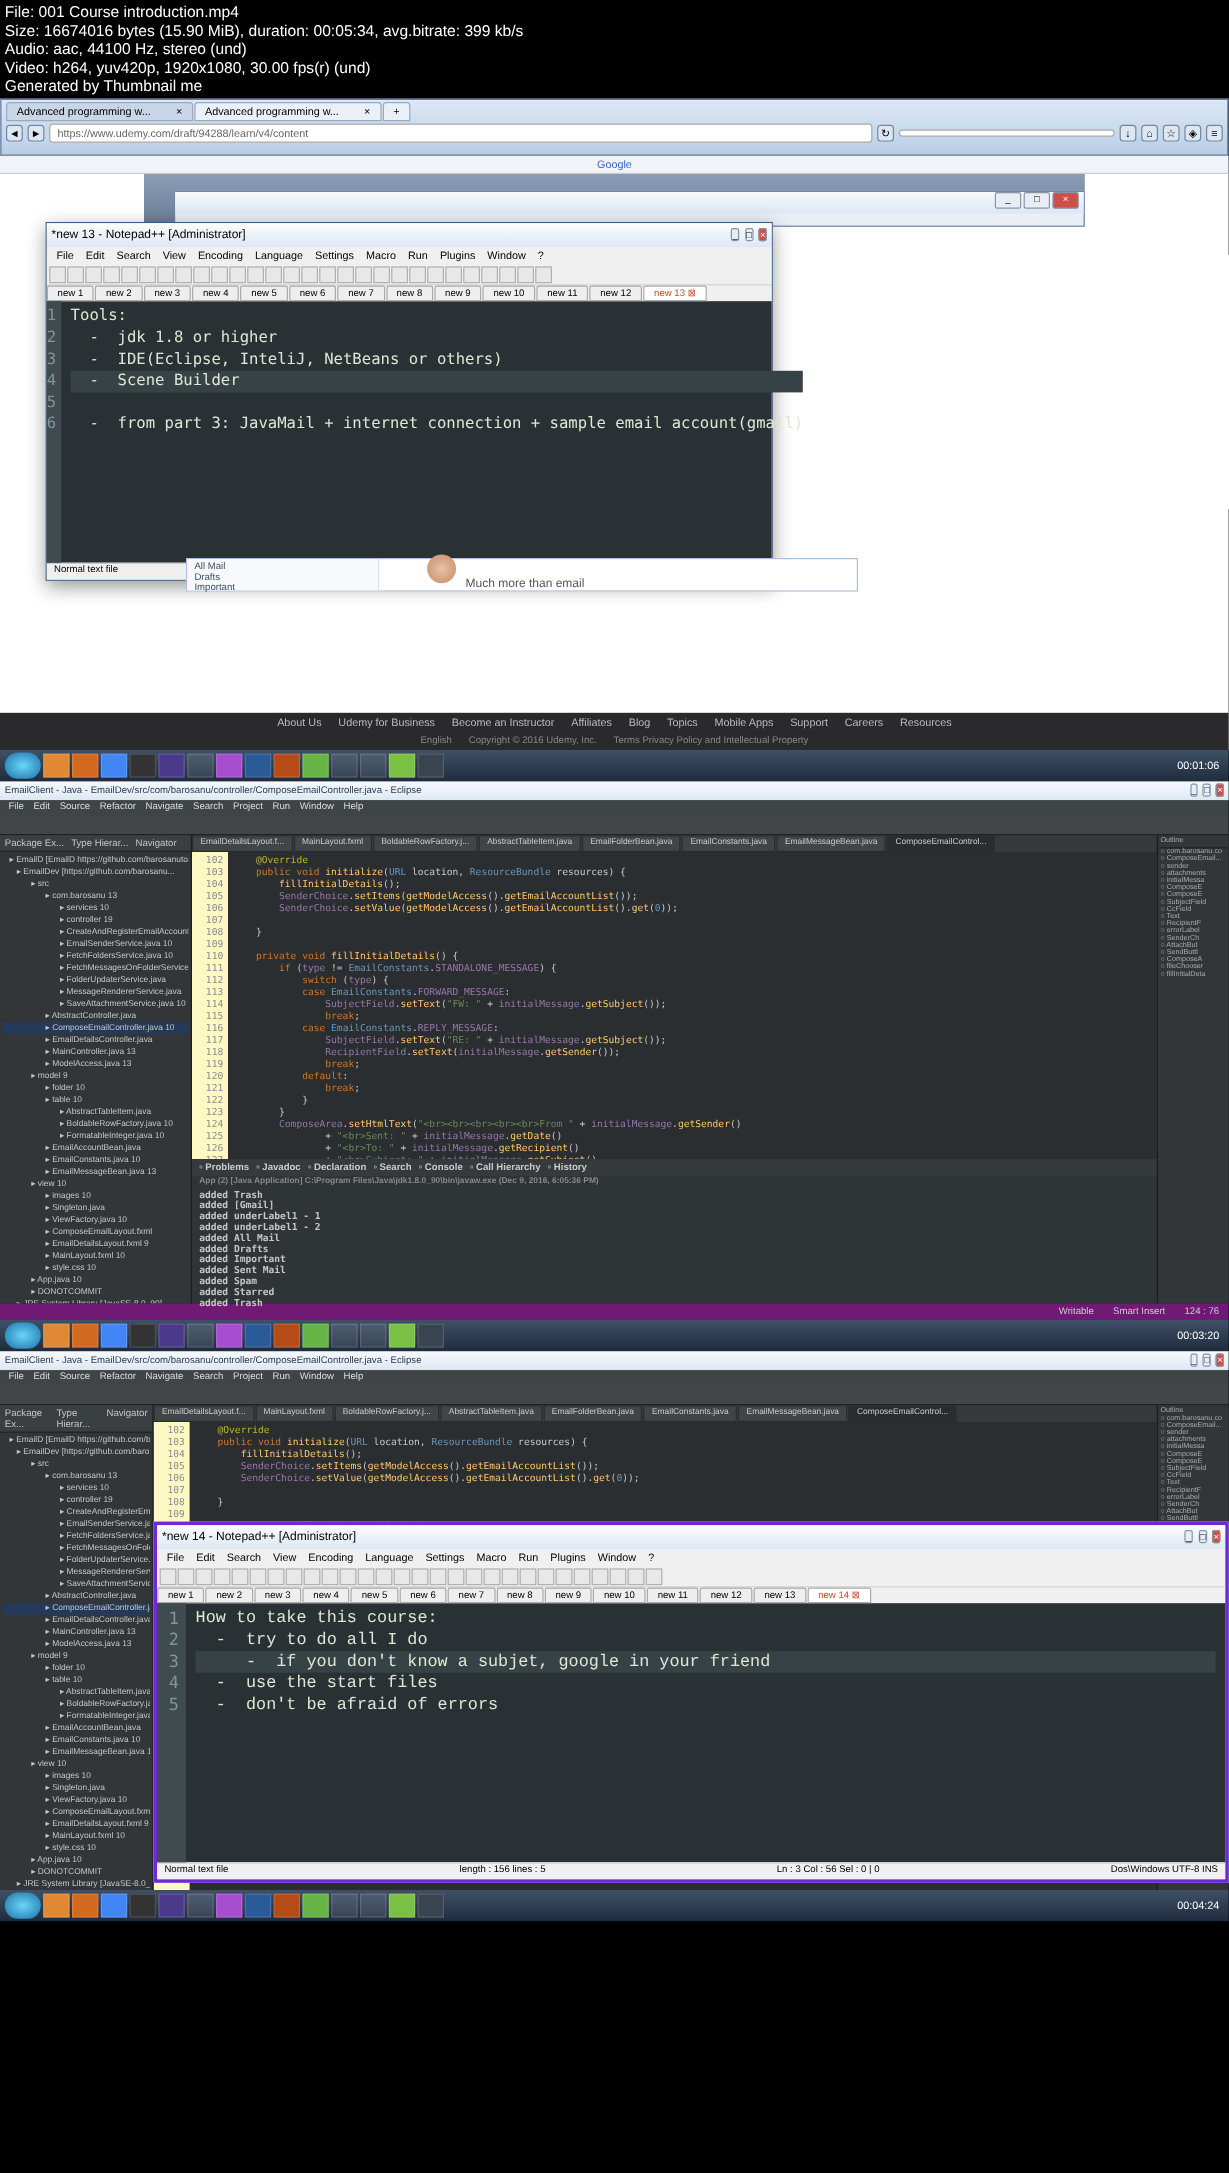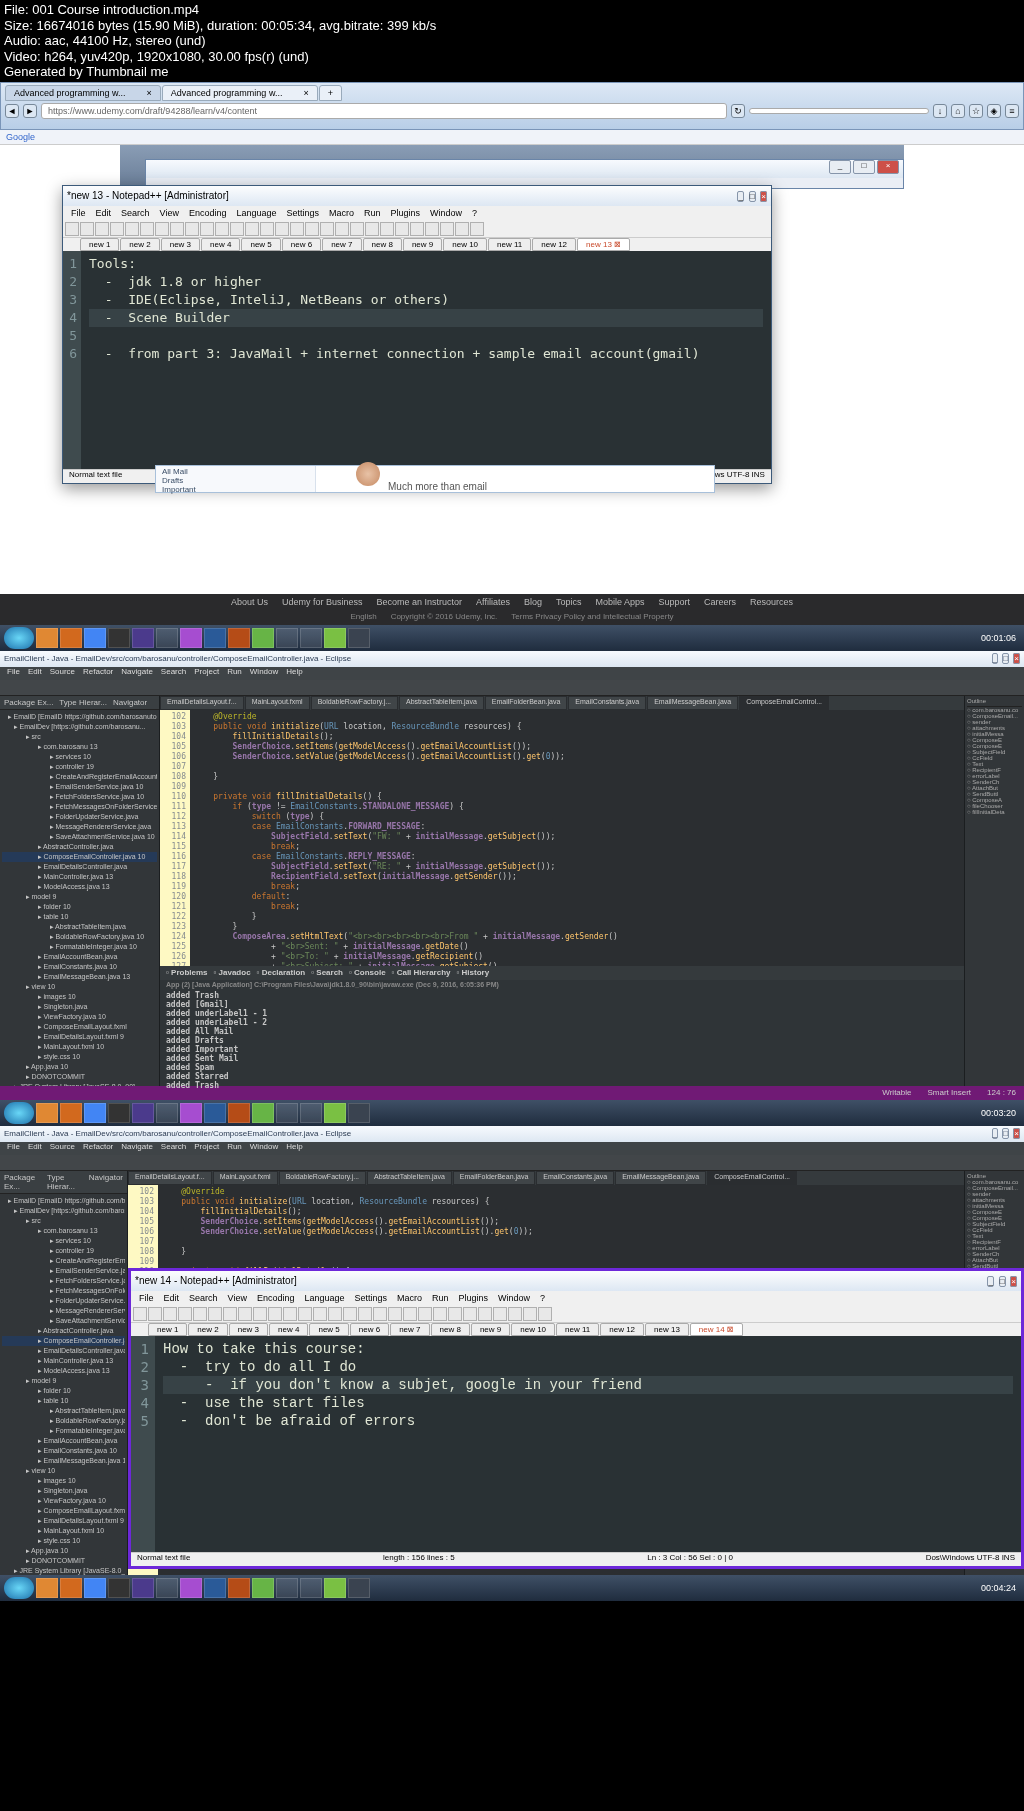--- a/index.html
+++ b/index.html
@@ -6,34 +6,34 @@
 body { width: 1024px; background: #000; font-family: Arial, sans-serif; font-size: 10px; }
 .file-info { background: #000; color: #fff; padding: 2px 4px; font-size: 13px; line-height: 1.2; }
 .browser-chrome { background: linear-gradient(#dde8f5, #b8cee7); height: 48px; border: 1px solid #7a95b8; position: relative; }
 .browser-tabs { display: flex; gap: 1px; padding: 2px 4px 0; }
 .btab { background: #eaf0f8; border: 1px solid #9ab; font-size: 9px; padding: 2px 8px; border-radius: 3px 3px 0 0; display: flex; align-items: center; gap: 21px; }
 .btab.inactive { background: #c8d6e8; }
 .address-bar { display: flex; align-items: center; gap: 4px; padding: 2px 4px; }
 .url-input { flex: 1; background: #fff; border: 1px solid #aaa; border-radius: 3px; padding: 2px 6px; font-size: 9px; color: #666; }
 .search-input { width: 180px; background: #fff; border: 1px solid #aaa; border-radius: 3px; padding: 2px 6px; font-size: 9px; color: #888; }
 .nav-btn { width: 14px; height: 14px; border: 1px solid #789; border-radius: 3px; background: #dce7f3; display: flex; align-items: center; justify-content: center; font-size: 9px; }
-.google-link { color: #3366cc; font-size: 9px; padding: 2px 6px; background: #f0f3f9; border-bottom: 1px solid #ccc; }
+.google-link { color: #3366cc; font-size: 9px; padding: 2px 6px; background: #f0f3f9; border-bottom: 1px solid #ccc; text-align: center; }
 .content-area { background: #fff; height: 480px; position: relative; overflow: hidden; }
 .content-bg { position: absolute; top: 0; left: 120px; right: 120px; height: 40px; background: linear-gradient(#8a9db5, #6b7f99); }
 .nested-window { position: absolute; background: #eaeef5; border: 1px solid #6a85a8; top: 14px; left: 145px; right: 120px; height: 30px; }
 .nested-titlebar { background: linear-gradient(#f7fafe, #dde7f2); height: 18px; display: flex; justify-content: flex-end; padding: 0 4px; font-size: 9px; }
 .win-btn { width: 22px; height: 14px; margin-left: 2px; border: 1px solid #8695aa; background: #e8edf3; text-align: center; font-size: 8px; border-radius: 2px; }
 .win-btn.close { background: #cd5048; color: #fff; }
-.npp-window { position: absolute; top: 40px; left: 62px; width: 710px; background: #f0f0f0; border: 1px solid #3c5a7a; box-shadow: 0 5px 15px rgba(0,0,0,0.4); }
+.npp-window { position: absolute; top: 40px; left: 38px; width: 606px; background: #f0f0f0; border: 1px solid #3c5a7a; box-shadow: 0 5px 15px rgba(0,0,0,0.4); }
 .npp-titlebar { background: linear-gradient(#fcfdfe, #dde7f3); height: 20px; display: flex; align-items: center; justify-content: space-between; padding: 0 4px; font-size: 10px; }
 .npp-menubar { background: #f0f0f0; display: flex; gap: 2px; padding: 1px 4px; font-size: 9px; }
 .npp-menubar span { padding: 1px 4px; }
 .npp-toolbar { background: #f0f0f0; padding: 2px; border-bottom: 1px solid #ccc; height: 18px; }
 .tool-icon { display: inline-block; width: 14px; height: 14px; border: 1px solid #b0b0b0; margin-right: 1px; background: #e8e8e8; }
-.npp-tabs { background: #f0f0f0; display: flex; padding: 0 17px; font-size: 8px; gap: 1px; }
+.npp-tabs { background: #f0f0f0; display: flex; padding: 0 0; font-size: 8px; gap: 1px; }
 .npp-tab { border: 1px solid #aaa; padding: 1px 8px; background: #eee; border-radius: 2px 2px 0 0; }
 .npp-tab.active { background: #fff; color: #c94a2b; }
 .npp-editor { display: flex; background: #293134; height: 218px; }
 .gutter { background: #3f4b4e; color: #81969a; width: 18px; text-align: right; padding: 4px 4px 4px 0; font-family: Consolas, monospace; font-size: 13px; line-height: 18px; }
 .code { flex: 1; color: #e0e6d4; padding: 4px 8px; font-family: Consolas, monospace; font-size: 13px; line-height: 18px; white-space: pre; }
 .code-line.hl { background: #374246; }
 .npp-status { background: #f0f0f0; height: 14px; display: flex; justify-content: space-between; padding: 0 6px; font-size: 8px; border-top: 1px solid #ccc; }
 .email-remnant { position: absolute; top: 320px; left: 155px; width: 560px; height: 28px; background: #fff; border: 1px solid #a8c0da; display: flex; }
 .email-sidebar { width: 160px; background: #f7f9fc; border-right: 1px solid #d8e1ec; font-size: 8px; padding: 1px 6px; color: #3a4d66; }
 .email-center { flex: 1; display: flex; align-items: flex-end; gap: 8px; padding-left: 40px; }
@@ -64,21 +64,21 @@
 .etab { padding: 1px 6px; background: #404548; border: 1px solid #2a2d30; white-space: nowrap; }
 .etab.active { background: #2a2d30; }
 .editor-code { flex: 1; display: flex; background: #2b2e31; overflow: hidden; }
 .egutter { width: 30px; background: #fef9c3; color: #858b8f; text-align: right; padding: 2px 4px 2px 0; font-family: Consolas, monospace; font-size: 8px; line-height: 10px; }
 .ecode { flex: 1; padding: 2px 4px; font-family: Consolas, monospace; font-size: 8px; line-height: 10px; white-space: pre; color: #c8c8c8; }
 .kw { color: #cb772f; }
 .ann { color: #bbb529; }
 .type { color: #6897bb; }
 .str { color: #6a8759; }
 .mth { color: #ffc66d; }
-.field { color: #9876aa; font-weight: bold; }
+.field { color: #9876aa; }
 .outline-panel { width: 60px; background: #323639; border-left: 1px solid #1b1e20; font-size: 6px; color: #aaa; padding: 2px; }
 .bottom-panels { height: 120px; background: #2f3437; font-weight: bold; }
 .problems-tabs { height: 14px; background: #353a3d; display: flex; font-size: 8px; color: #ccc; gap: 6px; padding-left: 6px; align-items: center; }
 .console-out { padding: 2px 6px; font-family: Consolas, monospace; font-size: 8px; color: #c6c6c6; line-height: 9px; }
 .eclipse-status { height: 14px; background: #701a75; display: flex; justify-content: flex-end; gap: 16px; padding: 0 8px; font-size: 8px; color: #ccc; align-items: center; }
 .section3 { position: relative; }
 .npp2-window { position: absolute; bottom: 32px; left: 128px; right: 0; background: #f0f0f0; border: 3px solid #6d28d9; }
 .npp2-editor { display: flex; background: #293134; height: 216px; }
 .gutter2 { background: #3f4b4e; color: #81969a; width: 24px; text-align: right; padding: 4px 6px 4px 0; font-family: Consolas, monospace; font-size: 14px; line-height: 18px; }
 .code2 { flex: 1; color: #e0e6d4; padding: 4px 8px; font-family: Liberation Mono, monospace; font-size: 14px; line-height: 18px; white-space: pre; }

